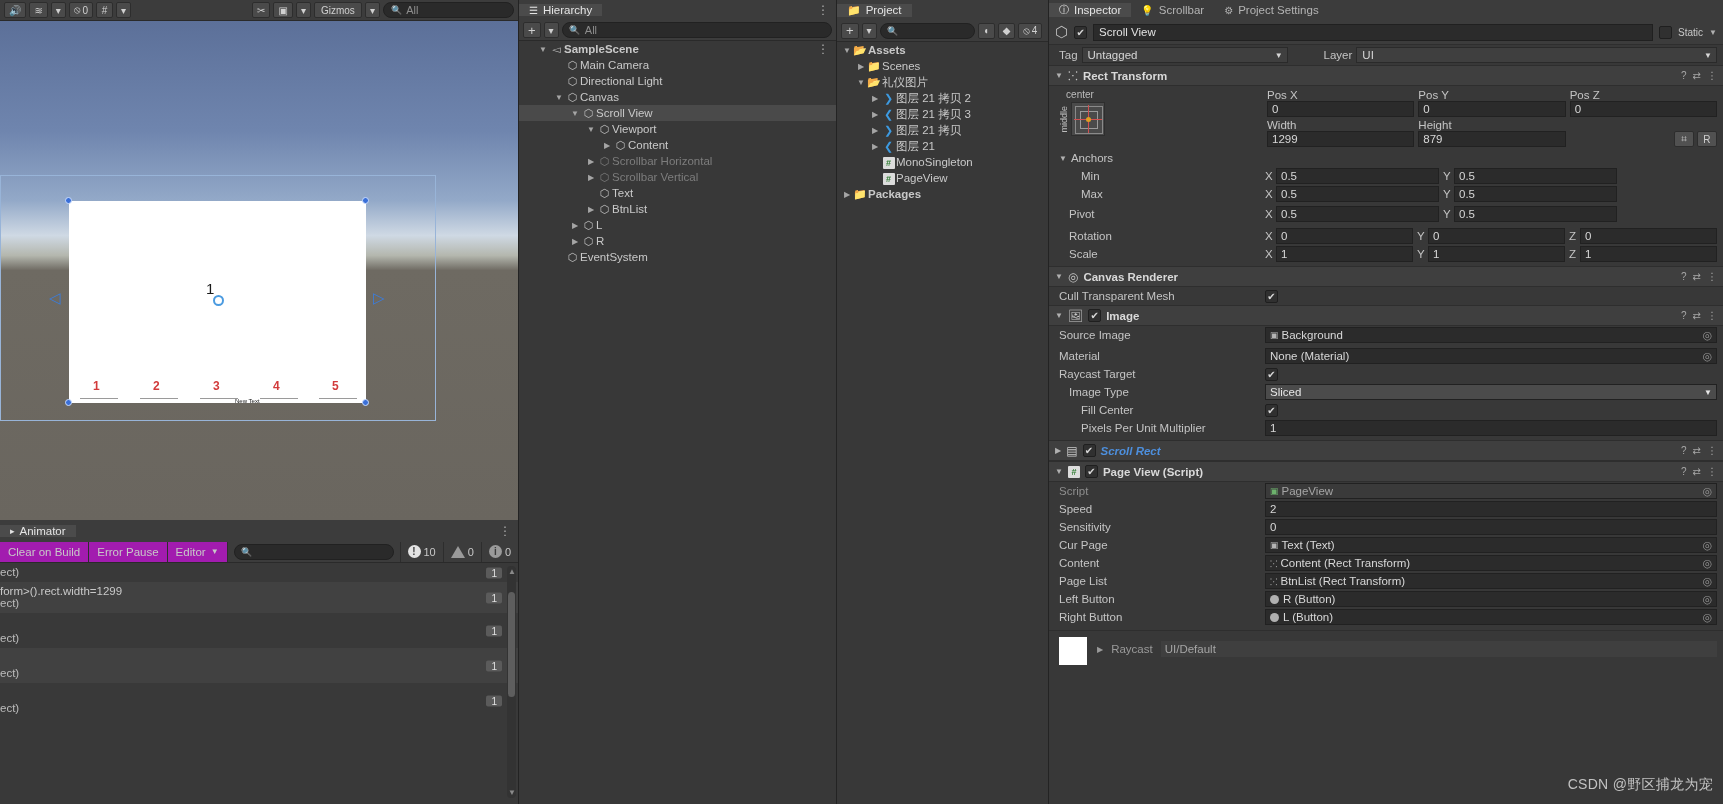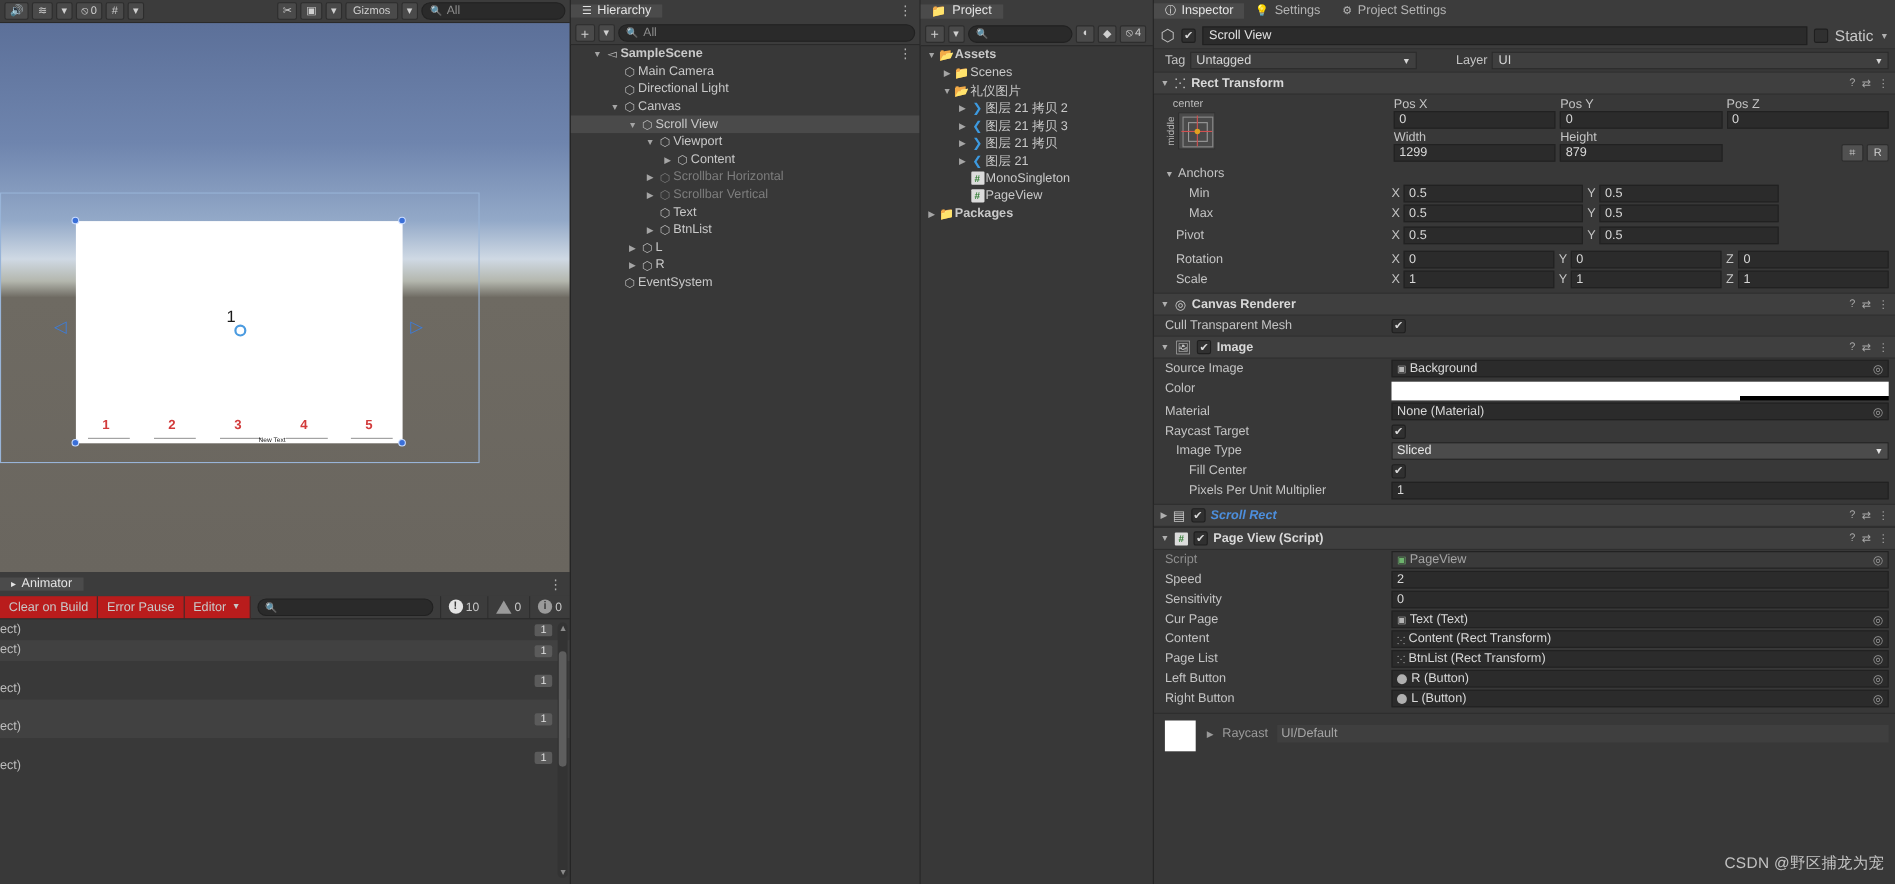--- a/index.html
+++ b/index.html
@@ -87,21 +87,21 @@
   
   #console-panel { left: 0; top: 520px; width: 518px; height: 284px; background: #393939; }
   #console-tabbar { display: flex; align-items: center; justify-content: space-between;
                     height: 21px; background: #3c3c3c; padding-right: 6px; }
   #console-toolbar {
     height: 22px; background: #3c3c3c; display: flex; align-items: center;
     gap: 0; padding: 0 0 0 0; border-bottom: 1px solid #2a2a2a;
   }
   .cbtn {
     height: 20px; display: flex; align-items: center; padding: 0 8px;
-    background: #b91c1c; border-right: 1px solid #2d2d2d;
+    background: #a21caf; border-right: 1px solid #2d2d2d;
     color: #c8c8c8; font-size: 11.5px; white-space: nowrap;
   }
   .counter {
     display: flex; align-items: center; gap: 3px; padding: 0 7px;
     height: 20px; border-left: 1px solid #2d2d2d; color: #c8c8c8; font-size: 11px;
   }
   .cicon-err {
     width: 13px; height: 13px; border-radius: 50%; background: #e3e3e3;
     color: #3c3c3c; font-size: 10px; font-weight: bold;
     display: flex; align-items: center; justify-content: center;
@@ -169,21 +169,21 @@
   }
   .chk {
     width: 13px; height: 13px; background: #303030; border: 1px solid #1f1f1f;
     border-radius: 2px; color: #d8d8d8; font-size: 10px;
     display: flex; align-items: center; justify-content: center; flex: none;
   }
   .namefield {
     flex: 1; height: 17px; background: #2b2b2b; border: 1px solid #202020;
     color: #e2e2e2; font-size: 11.5px; display: flex; align-items: center; padding: 0 5px;
   }
-  .statictxt { color: #c8c8c8; font-size: 14px; white-space: nowrap; }
+  .statictxt { color: #c8c8c8; font-size: 10px; white-space: nowrap; }
   #tag-layer-row {
     height: 20px; display: flex; align-items: center; gap: 4px;
     padding: 0 6px 0 10px; background: #383838;
   }
   .lbl { color: #c4c4c4; font-size: 11.5px; white-space: nowrap; }
   .dropdown {
     height: 16px; background: #3f3f3f; border: 1px solid #2a2a2a;
     display: flex; align-items: center; justify-content: space-between;
     padding: 0 4px 0 5px; color: #d6d6d6; font-size: 11.5px;
   }
@@ -334,20 +334,21 @@
         <span>0</span>
       </div>
     </div>
 
     <div id="console-list">
       <div class="log-row">
         <div class="l2">ect)</div>
         <div class="log-count">1</div>
       </div>
       <div class="log-row alt">
+        <div class="l1">form&gt;().rect.width=1299</div>
         <div class="l2">ect)</div>
         <div class="log-count">1</div>
       </div>
       <div class="log-row" style="height:35px">
         <div class="l1"></div>
         <div class="l2" style="padding-top:16px">ect)</div>
         <div class="log-count">1</div>
       </div>
       <div class="log-row alt" style="height:35px">
         <div class="l1"></div>
@@ -546,21 +547,21 @@
 
   <div class="panel" id="inspector-panel">
 
     <div id="inspector-tabbar">
       <div class="tab active">
         <span style="font-size:10px">ⓘ</span>
         <span>Inspector</span>
       </div>
       <div class="tab">
         <span style="font-size:10px">💡</span>
-        <span>Settings</span>
+        <span>Scrollbar</span>
       </div>
       <div class="tab">
         <span style="font-size:10px">⚙</span>
         <span>Project Settings</span>
       </div>
     </div>
 
     <div id="inspector-head">
       <span style="font-size:15px;color:#c0c0c0">⬡</span>
       <span class="chk">✔</span>
@@ -716,26 +717,20 @@
       </span>
     </div>
     <div class="prop-row">
       <span class="prop-label">Source Image</span>
       <span class="field">
         <span class="objref-ico">▣</span>
         <span>Background</span>
         <span class="sel-circle">◎</span>
       </span>
     </div>
-    <div class="prop-row">
-      <span class="prop-label">Color</span>
-      <span id="color-swatch">
-        <span id="color-alpha"></span>
-      </span>
-    </div>
     <div class="prop-row" style="margin-top:3px">
       <span class="prop-label">Material</span>
       <span class="field">
         <span>None (Material)</span>
         <span class="sel-circle">◎</span>
       </span>
     </div>
     <div class="prop-row">
       <span class="prop-label">Raycast Target</span>
       <span class="chk">✔</span>

